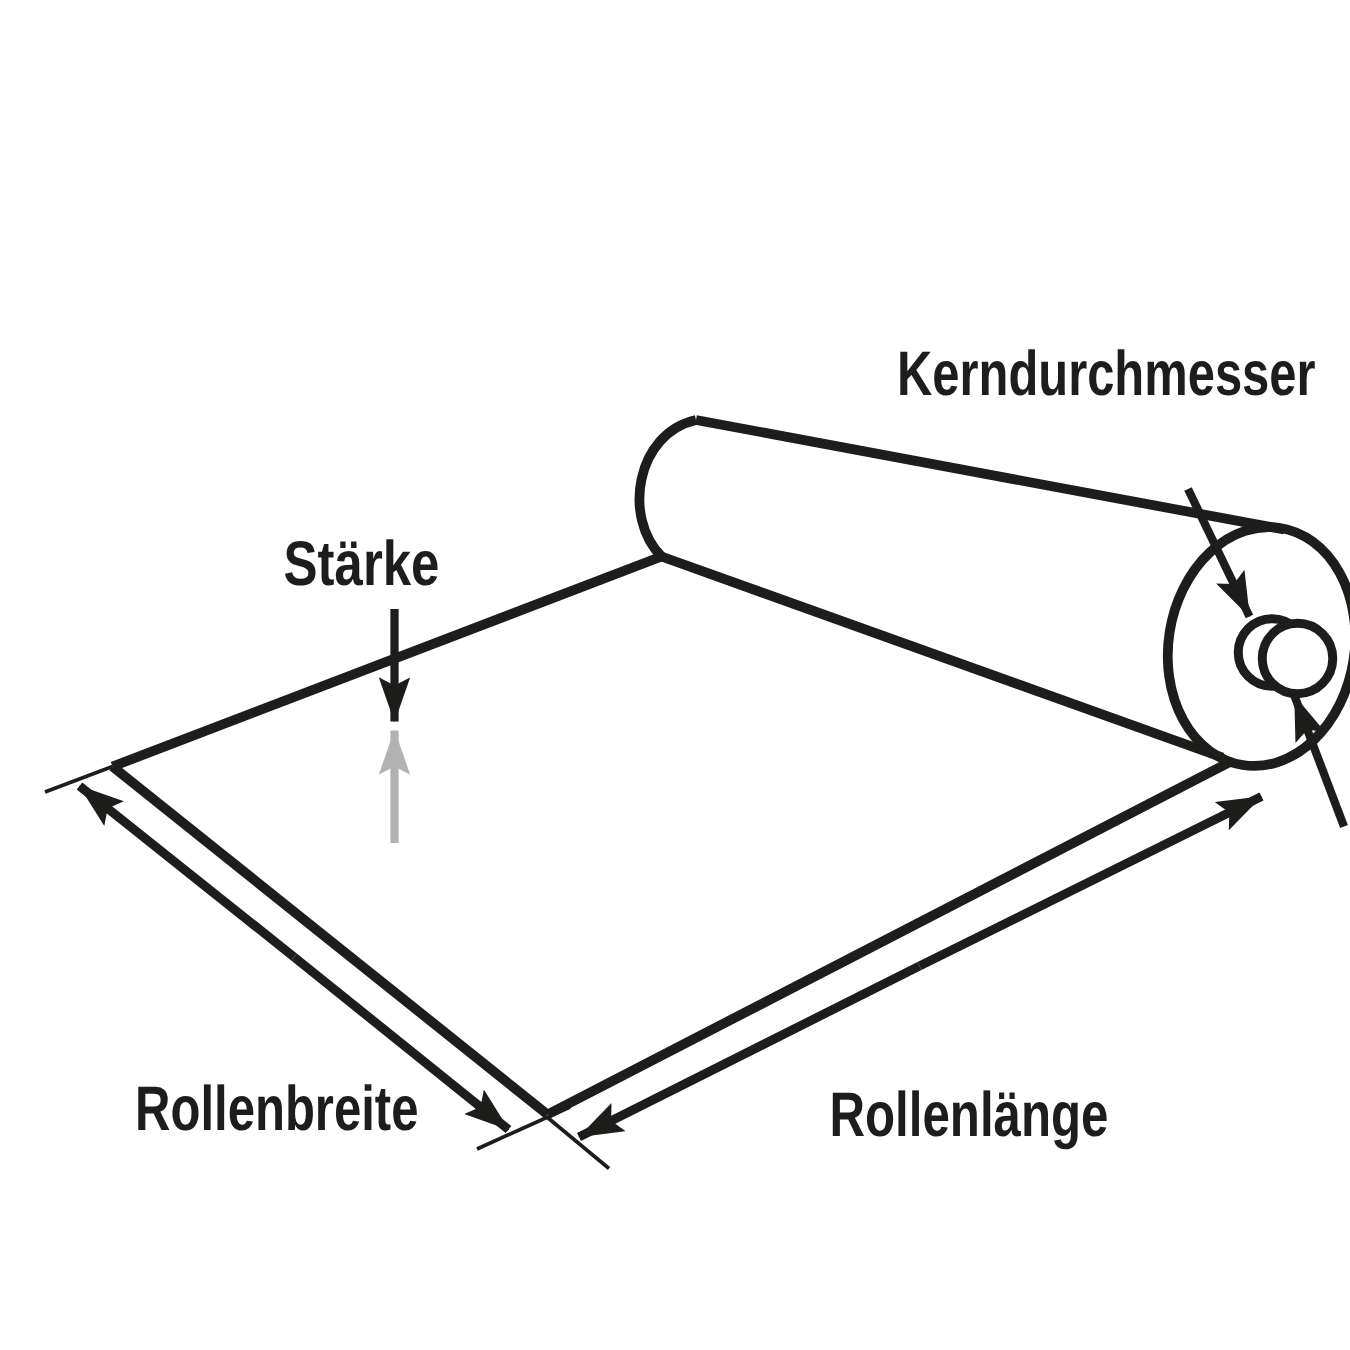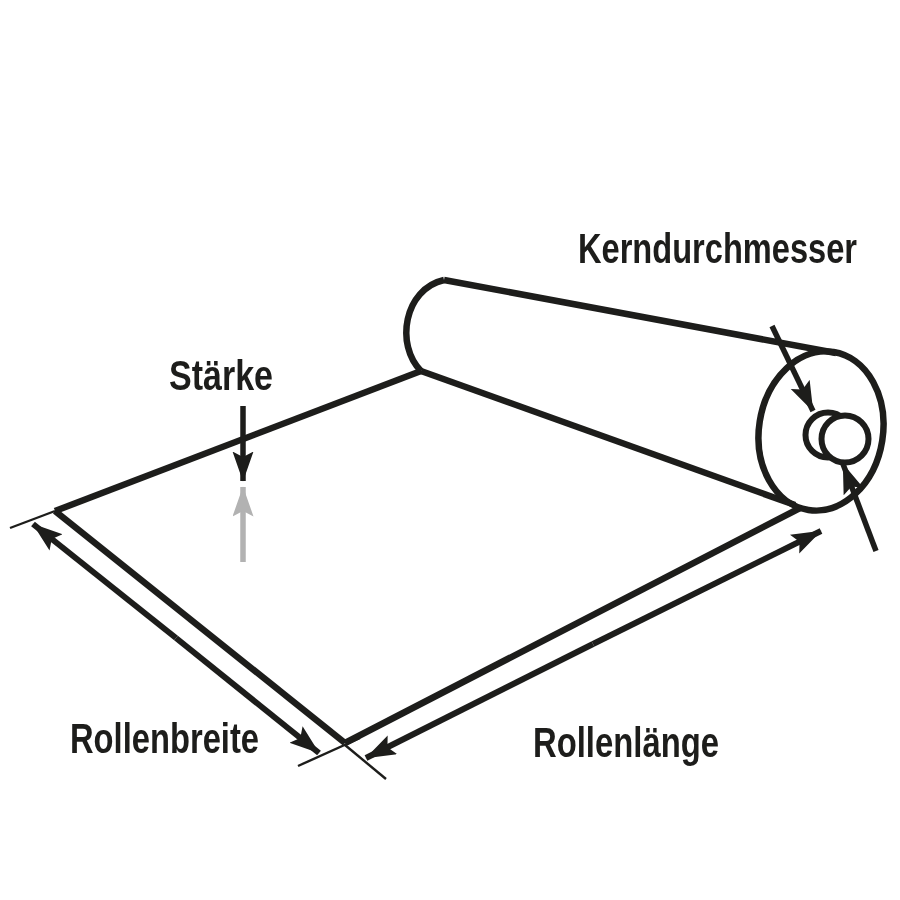--- a/index.html
+++ b/index.html
@@ -9,20 +9,21 @@
     width: 900px;
     height: 900px;
     overflow: hidden;
     font-family: "Liberation Sans", sans-serif;
   }
   .stage {
     position: relative;
     width: 764px;
     height: 900px;
     background: #ffffff;
+    margin-left: 20px;
   }
   svg { display: block; }
   .outline {
     fill: none;
     stroke-width: 6.5;
     stroke-linejoin: round;
     stroke-linecap: butt;
   }
   .shaft {
     fill: none;

